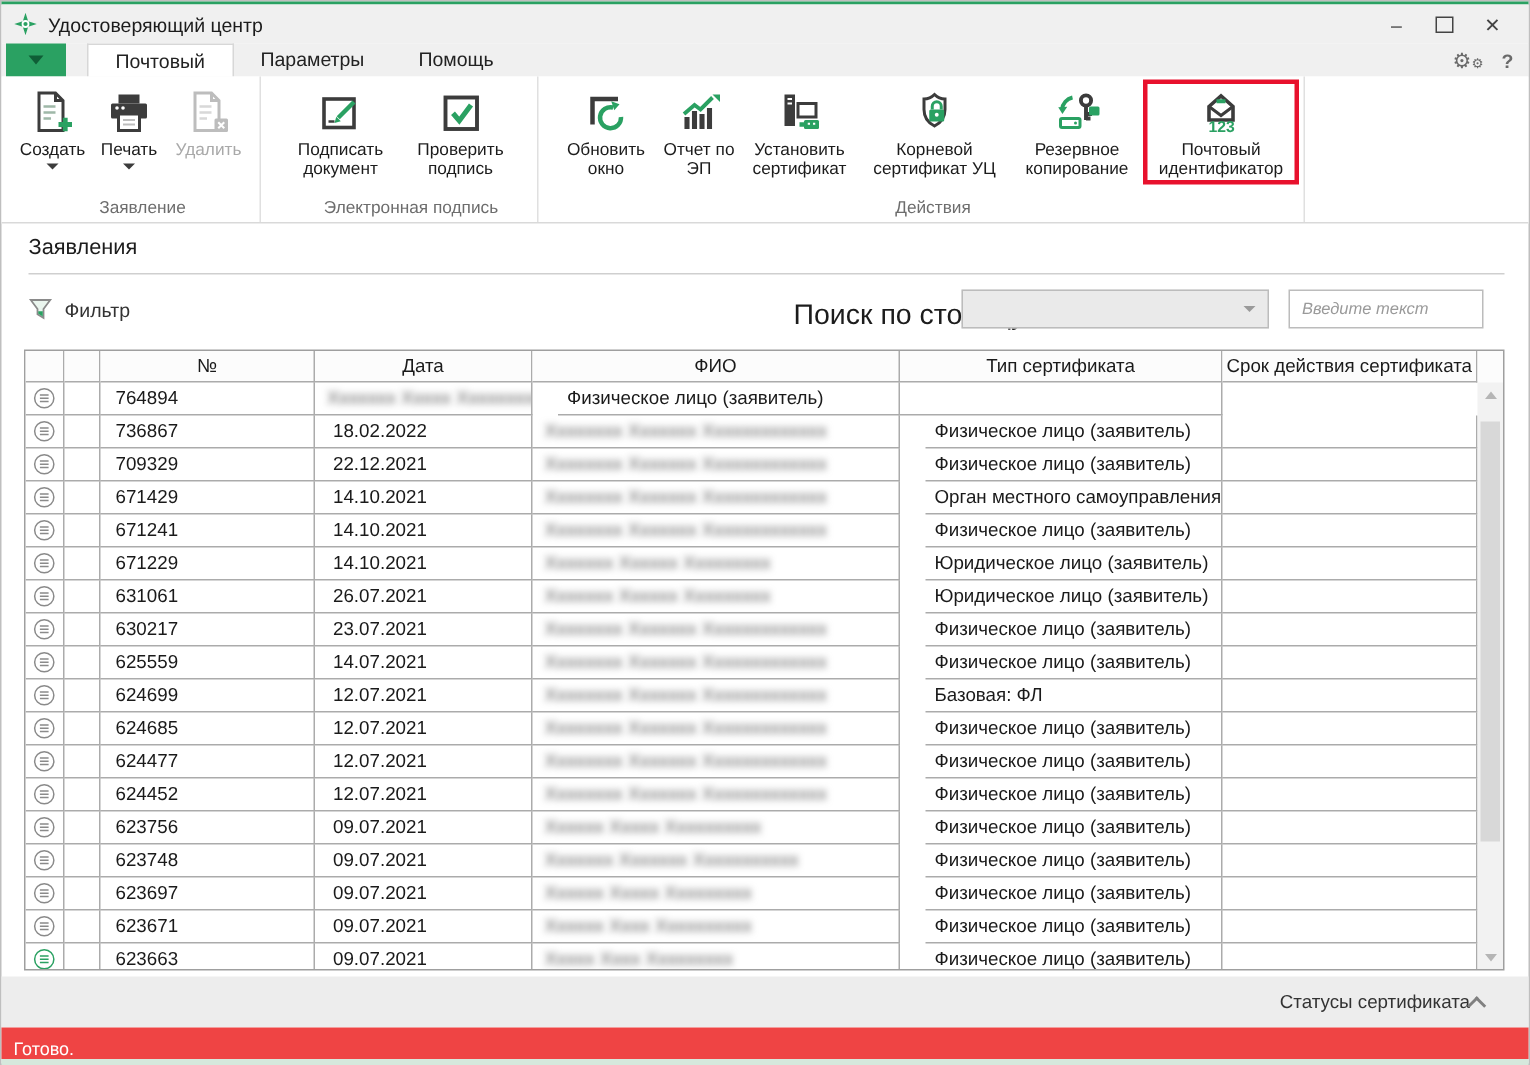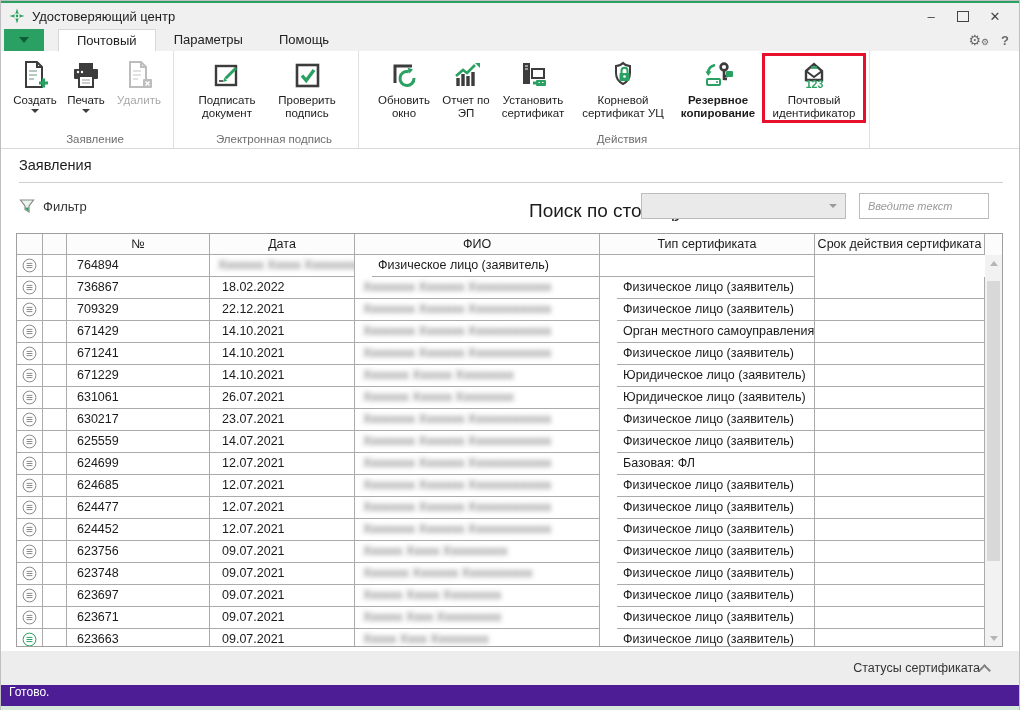--- a/index.html
+++ b/index.html
@@ -81,22 +81,22 @@
   .tri-up{width:0;height:0;border-left:4px solid transparent;border-right:4px solid transparent;border-bottom:5px solid #b5b5b5;}
   .tri-down{width:0;height:0;border-left:4px solid transparent;border-right:4px solid transparent;border-top:5px solid #b5b5b5;}
   .sb-thumb{position:absolute;left:2px;width:13px;top:26px;height:280px;background:#d8d8d8;}
 
   
   .statuses{position:absolute;top:650px;left:0;right:0;height:34px;background:#ededed;
             display:flex;align-items:center;justify-content:flex-end;
             padding-right:30px;font-size:12.5px;color:#333;box-sizing:border-box;}
   .chev{width:7px;height:7px;border-left:2px solid #808080;border-top:2px solid #808080;
         transform:rotate(45deg);margin-top:4px;}
-  .statusbar{position:absolute;top:684px;left:0;right:0;height:21px;background:#4c1d95;
-             color:#fff;font-size:12px;display:flex;align-items:flex-start;padding-left:8px;box-sizing:border-box;}
+  .statusbar{position:absolute;top:684px;left:0;right:0;height:21px;background:#ef4444;
+             color:#fff;font-size:12px;display:flex;align-items:flex-end;padding-left:8px;box-sizing:border-box;}
   .bottom-strip{position:absolute;top:705px;left:0;right:0;height:5px;background:#d6e8dc;}
 </style>
 </head>
 <body>
 
 <div class="window">
   <div class="top-strip"></div>
 
   <div class="titlebar">
     <span style="display:flex;">
@@ -217,21 +217,21 @@
       </div>
       <div class="rbtn" style="width:96px;">
         <svg width="32" height="32" viewBox="0 0 32 32">
           <path d="M9 7c3 0 6-2 7-3 1 1 4 3 7 3v7c0 7-5 10-7 11-2-1-7-4-7-11z" fill="none" stroke="#3c3c3c" stroke-width="2"></path>
           <rect x="12.5" y="14" width="10" height="8" rx="1" fill="#2aa162"></rect>
           <path d="M14.5 14v-2.2a3 3 0 0 1 6 0V14" stroke="#2aa162" stroke-width="2" fill="none"></path>
           <circle cx="17.5" cy="17.5" r="1.3" fill="#fff"></circle>
         </svg>
         <span>Корневой сертификат УЦ</span>
       </div>
-      <div class="rbtn" style="width:94px;font-weight:bold;">
+      <div class="rbtn" style="width:94px;">
         <svg width="32" height="32" viewBox="0 0 32 32">
           <path d="M13 6a9 9 0 0 0-7 8" fill="none" stroke="#2aa162" stroke-width="2.6"></path>
           <path d="M3.5 12.5l2.8 4.5 3.2-4.8z" fill="#2aa162"></path>
           <rect x="5" y="20" width="13" height="6" rx="1" fill="none" stroke="#2aa162" stroke-width="2"></rect>
           <circle cx="15" cy="23" r="1" fill="#2aa162"></circle>
           <circle cx="22" cy="8" r="3.4" fill="none" stroke="#3c3c3c" stroke-width="2.6"></circle>
           <path d="M22 11v10M22 17h4M22 20h3" stroke="#3c3c3c" stroke-width="2.6"></path>
           <rect x="24" y="12" width="7" height="6" rx="1" fill="#2aa162"></rect>
         </svg>
         <span>Резервное копирование</span>

